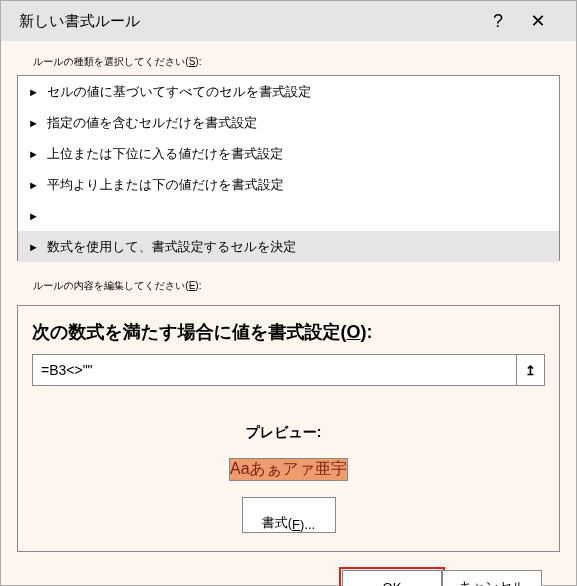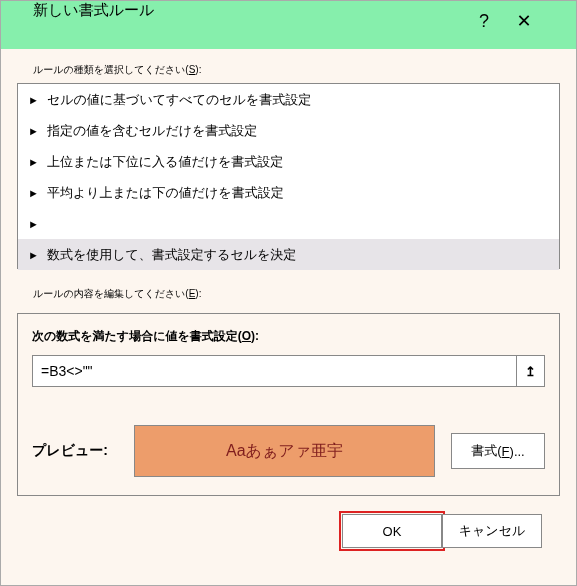--- a/index.html
+++ b/index.html
@@ -15,23 +15,23 @@
   width: 577px;
   height: 586px;
   background: #fdf6ef;
   border: 1px solid #aaa;
   display: flex;
   flex-direction: column;
 }
 .titlebar {
   height: 48px;
   display: flex;
-  align-items: flex-start;
-  padding: 0 32px;
-  background: #86efac;
+  align-items: center;
+  padding: 0 18px;
+  background: #e5e5e5;
 }
 .titlebar .title {
   font-size: 15px;
   flex: 1;
 }
 .titlebar .help, .titlebar .close {
   width: 40px;
   height: 40px;
   display: flex;
   align-items: center;
@@ -73,21 +73,21 @@
   font-size: 11px;
 }
 .edit-box {
   border: 1px solid #888;
   background: #fdf6ef;
   padding: 14px 14px 18px 14px;
   margin-top: 6px;
 }
 .edit-label {
   font-weight: bold;
-  font-size: 12px;
+  font-size: 18px;
   margin-bottom: 10px;
 }
 .formula-row {
   display: flex;
   gap: 0;
 }
 .formula-input {
   flex: 1;
   height: 32px;
   border: 1px solid #888;
@@ -106,20 +106,21 @@
   align-items: center;
   justify-content: center;
   cursor: pointer;
   font-weight: bold;
 }
 .preview-row {
   display: flex;
   align-items: center;
   margin-top: 38px;
   gap: 16px;
+  flex-direction: column;
 }
 .preview-label {
   font-weight: bold;
   font-size: 14px;
   width: 86px;
 }
 .preview-box {
   flex: 1;
   height: 52px;
   border: 1px solid #888;
@@ -131,21 +132,21 @@
   color: #7f1d1d;
 }
 .format-btn {
   height: 36px;
   width: 94px;
   border: 1px solid #888;
   background: #fff;
   cursor: pointer;
   font-size: 13px;
   display: flex;
-  align-items: center;
+  align-items: flex-end;
   justify-content: center;
 }
 .button-row {
   display: flex;
   justify-content: flex-end;
   gap: 0;
   padding: 12px 18px 0 18px;
   margin-top: 6px;
 }
 .btn {

